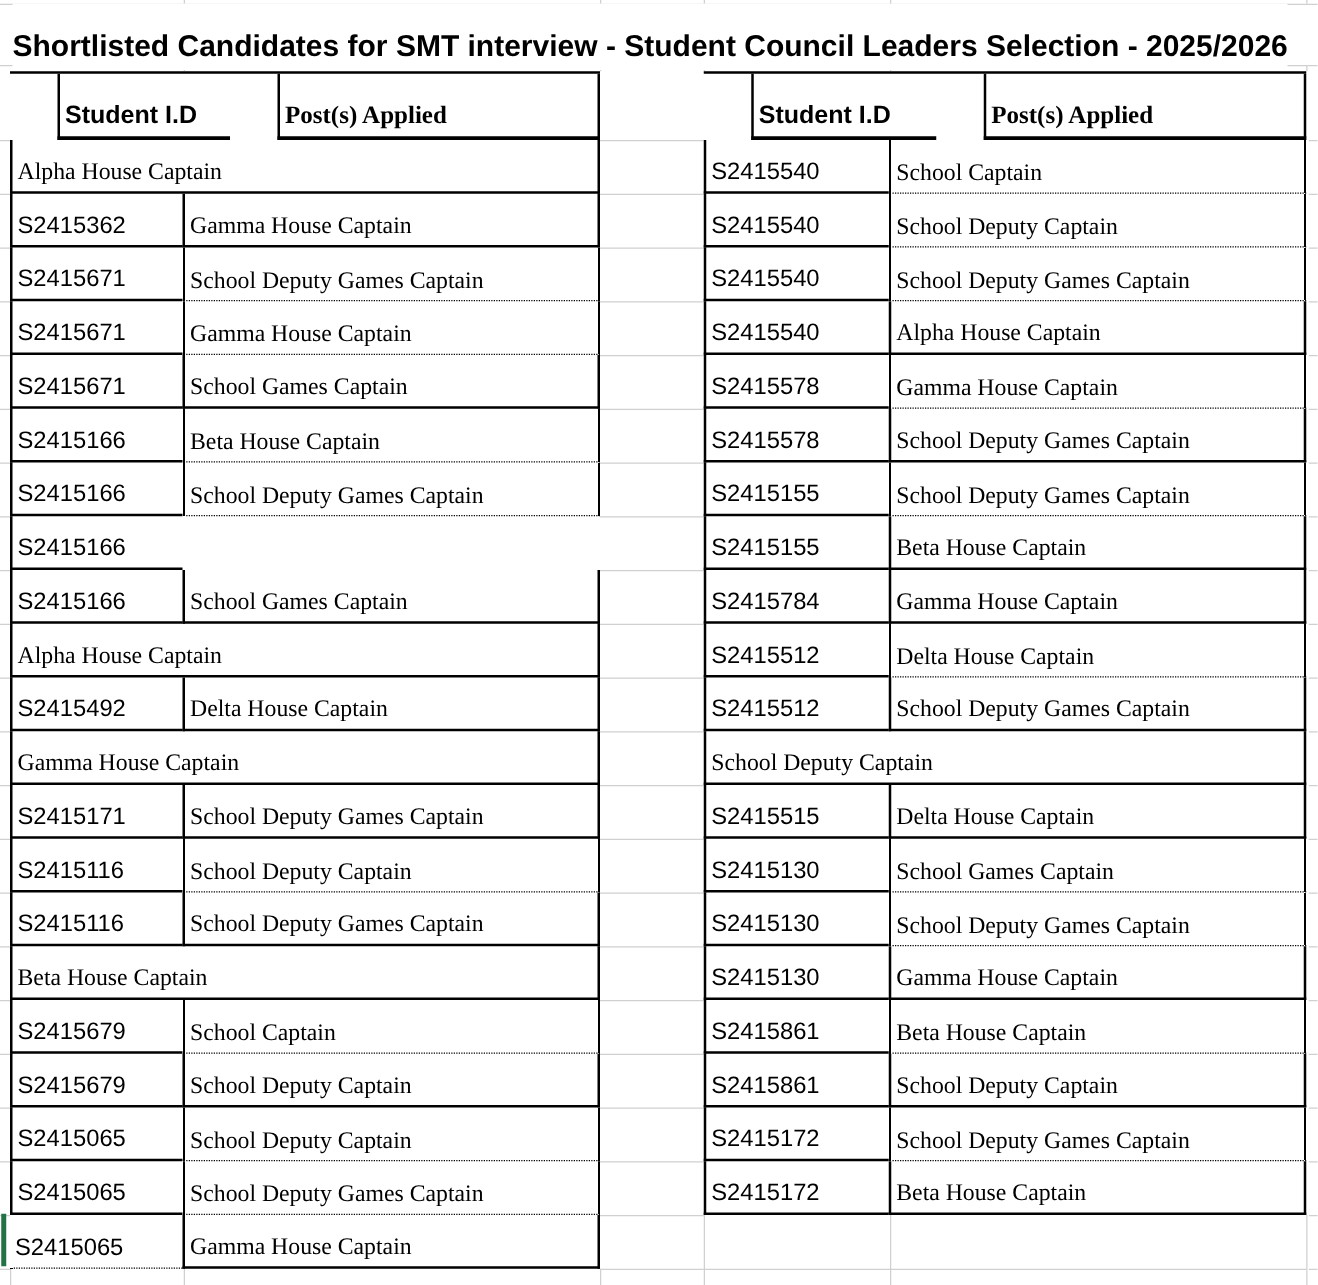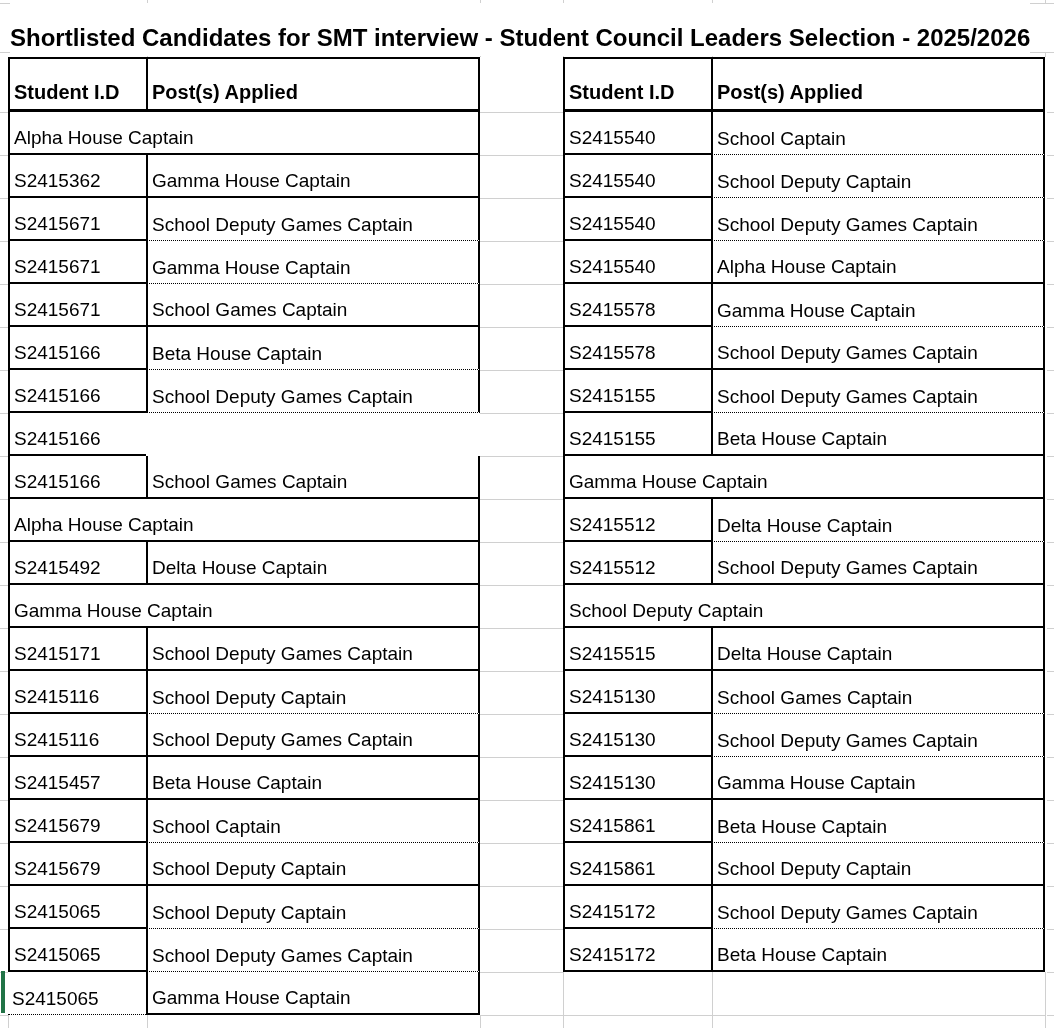--- a/index.html
+++ b/index.html
@@ -27,22 +27,22 @@
   #right-table{left:563px;width:482px;}
   .row{display:flex;height:43px;box-sizing:border-box;}
   .row.header{height:55px;border-top:2px solid var(--border);}
   .cell{
     box-sizing:border-box;display:flex;align-items:flex-end;
     padding:0 2px 6px 4px;font-size:19px;line-height:1;
     white-space:nowrap;overflow:hidden;
   }
   .cell.id{width:138px;border-left:2px solid var(--border);}
   #right-table .cell.id{width:148px;}
-  .cell.post{flex:1;border-left:2px solid var(--border);border-right:2px solid var(--border);}
-  .row.header .cell{font-weight:bold;font-size:20px;border-bottom:3px solid var(--border);padding-bottom:7px;}
+  .cell.post{flex:1;border-left:2px solid var(--border);border-right:2px solid var(--border);font-family:Liberation Serif, serif;}
+  .row.header .cell{font-weight:bold;font-size:20px;border-bottom:3px solid var(--border);padding-bottom:7px;margin-left:38px;}
   .bb-s{border-bottom:2px solid var(--border);}
   .bb-d{border-bottom:1px dotted var(--border);}
   .cell.noleft{border-left:none;}
 
   
   #sel{position:absolute;left:1px;top:971px;width:4px;height:42px;z-index:4;}
 </style>
 </head>
 <body>
 
@@ -192,21 +192,20 @@
       </div>
       <div class="row">
         <div class="cell id bb-s">S2415116</div>
         <div class="cell post bb-d">School Deputy Captain</div>
       </div>
       <div class="row">
         <div class="cell id bb-s">S2415116</div>
         <div class="cell post bb-s">School Deputy Games Captain</div>
       </div>
       <div class="row">
-        <div class="cell id bb-s">S2415457</div>
         <div class="cell post bb-s">Beta House Captain</div>
       </div>
       <div class="row">
         <div class="cell id bb-s">S2415679</div>
         <div class="cell post bb-d">School Captain</div>
       </div>
       <div class="row">
         <div class="cell id bb-s">S2415679</div>
         <div class="cell post bb-s">School Deputy Captain</div>
       </div>
@@ -257,20 +256,21 @@
       </div>
       <div class="row">
         <div class="cell id bb-s">S2415155</div>
         <div class="cell post bb-d">School Deputy Games Captain</div>
       </div>
       <div class="row">
         <div class="cell id bb-s">S2415155</div>
         <div class="cell post bb-s">Beta House Captain</div>
       </div>
       <div class="row">
+        <div class="cell id bb-s">S2415784</div>
         <div class="cell post bb-s">Gamma House Captain</div>
       </div>
       <div class="row">
         <div class="cell id bb-s">S2415512</div>
         <div class="cell post bb-d">Delta House Captain</div>
       </div>
       <div class="row">
         <div class="cell id bb-s">S2415512</div>
         <div class="cell post bb-s">School Deputy Games Captain</div>
       </div>

